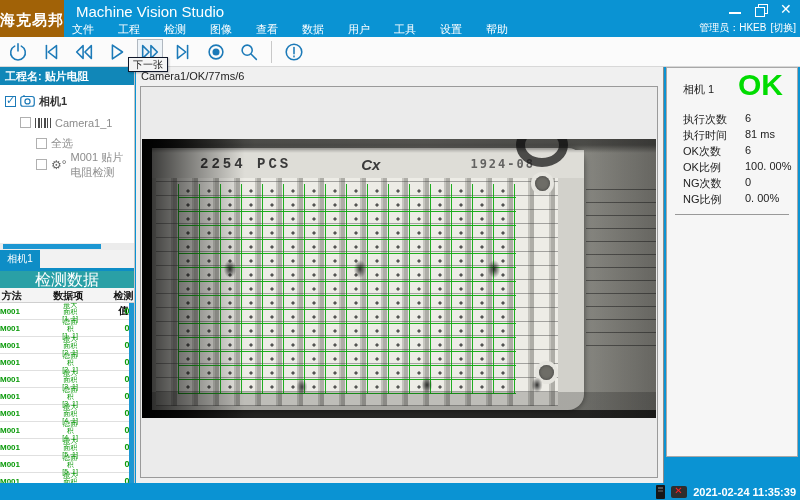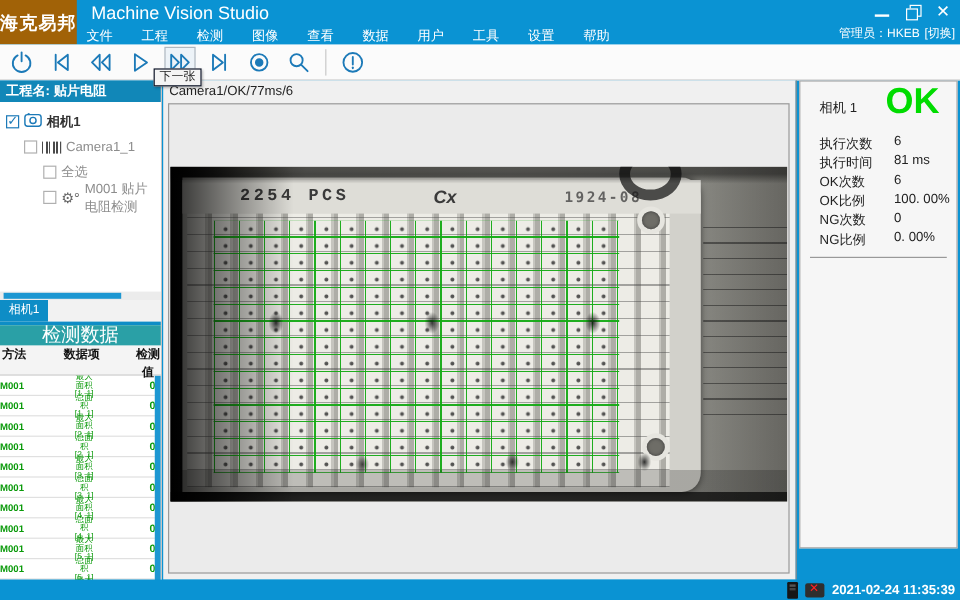--- a/index.html
+++ b/index.html
@@ -48,21 +48,21 @@
   .icon-cam { margin-left:4px; }
   .icon-barcode { width:16px; height:10px; margin-left:4px; flex:0 0 16px;
     background:repeating-linear-gradient(90deg,#4a4a4a 0 1px,transparent 1px 3px,#4a4a4a 3px 5px,transparent 5px 6px); }
   .icon-gear { margin-left:4px; font-size:12px; color:#666; font-style:normal; line-height:10px; }
   .hscroll { height:7px; background:#ececec; position:relative; }
   .hscroll .thumb { position:absolute; left:3px; top:1px; height:5px; width:98px; background:#1d97d2; }
   .tabrow { height:18px; background:#f2f2f2; display:flex; }
   .tab { width:40px; height:18px; background:#0e8dc6; color:#fff; font-size:10px; text-align:center; line-height:18px; cursor:pointer; }
   .blue-strip { height:3px; background:#0e8dc6; }
   .table-title { height:17px; background:#2aa0a6; color:#fff; font-size:16px; text-align:center; line-height:17px; }
-  .thead { display:flex; height:25px; background:#f4f4f4; border-bottom:1px solid #cfcfcf; font-size:10px; font-weight:bold; color:#111;gap:29px; }
+  .thead { display:flex; height:15px; background:#f4f4f4; border-bottom:1px solid #cfcfcf; font-size:10px; font-weight:bold; color:#111;gap:29px; }
   .thead span { line-height:15px; text-align:center; }
   .c1 { width:40px; } .c2 { width:53px; } .c3 { width:36px; }
   .tbody { position:relative; height:196px; overflow:hidden; }
   .trow { display:flex; height:17px; border-bottom:1px solid #e0e0e0; align-items:center;gap:40px; }
   .trow span { text-align:center; color:#0a9a0a; }
   .trow .c1 { font-size:8px; font-weight:bold; }
   .trow .c3 { font-size:9px; font-weight:bold; }
   .trow .c2 { font-size:7px; line-height:7px; }
   .trow .c2 i { display:block; font-style:normal; }
   .vscroll { position:absolute; right:0; top:0; bottom:0; width:5px; background:#e8e8e8; }

